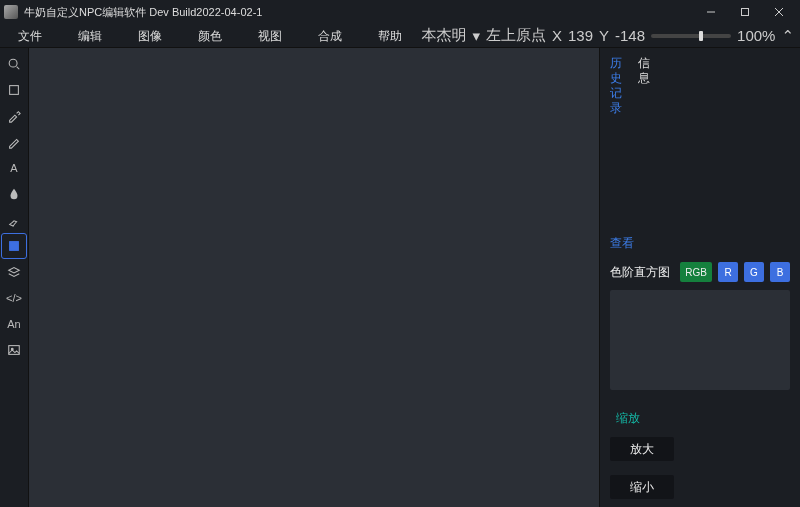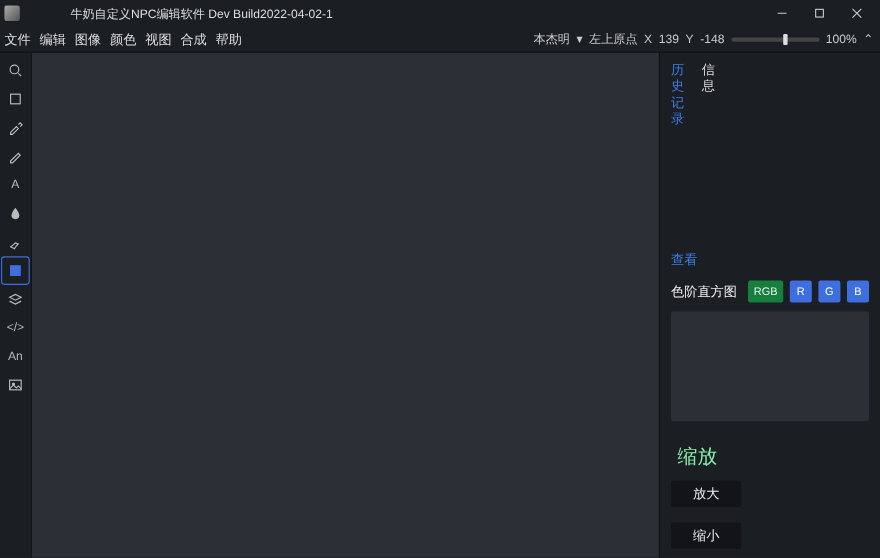--- a/index.html
+++ b/index.html
@@ -1,29 +1,29 @@
 <!DOCTYPE html>
 <html><head>
 <meta charset="utf-8">
 <style>
 * { margin: 0; padding: 0; box-sizing: border-box; font-family: "Microsoft YaHei", sans-serif; }
 body { background: #1b1e23; color: #ccc; width: 800px; height: 507px; overflow: hidden; font-size: 12px; }
 
 .titlebar { height: 24px; display: flex; align-items: center; padding: 0 4px; background: #1b1e23; }
 .titlebar .app-icon { width: 14px; height: 14px; background: linear-gradient(135deg,#aaa,#555); border-radius: 2px; margin-right: 6px; display:inline-block;}
-.titlebar .title { font-size: 11px; color: #ddd; flex: 1; margin-left: 40px; }
+.titlebar .title { font-size: 11px; color: #ddd; flex: 1; }
 .winbtns { display: flex; gap: 0; }
 .winbtn { width: 34px; height: 24px; display: flex; align-items: center; justify-content: center; color: #ccc; }
 .winbtn svg { width: 10px; height: 10px; }
 
 .menubar { height: 24px; display: flex; align-items: center; background: #1b1e23; border-bottom: 1px solid #111; }
 .menubar .menus { display: flex; }
-.menu-item { padding: 0 4px; font-size: 12px; color: #ddd; line-height: 24px; }
+.menu-item { padding: 0 18px; font-size: 12px; color: #ddd; line-height: 24px; }
 .menubar .spacer { flex: 1; }
-.coord-area { display: flex; align-items: center; gap: 6px; padding-right: 6px; font-size: 11px; color: #ccc; }
+.coord-area { display: flex; align-items: center; gap: 6px; padding-right: 6px; font-size: 15px; color: #ccc; }
 .caret { display:inline-block; }
 .slider { width: 80px; height: 4px; background: #444; position: relative; border-radius: 2px; }
 .slider .thumb { position: absolute; top: -3px; width: 4px; height: 10px; background: #ddd; border-radius: 1px; }
 .expand-icon { color:#ccc; }
 
 .body-row { display: flex; height: calc(507px - 48px); }
 
 .toolbar { width: 28px; background: #1b1e23; display: flex; flex-direction: column; align-items: center; padding-top: 4px; gap: 2px; }
 .tool { width: 24px; height: 24px; display: flex; align-items: center; justify-content: center; color: #bbb; border-radius: 2px; }
 .tool.selected { outline: 1px solid #3d6fe0; }
@@ -38,21 +38,21 @@
 .vtab.active { color: #3d7eea; }
 .vtab.inactive { color: #ddd; }
 .flexfill { flex: 1; }
 .section-title { color: #3d7eea; font-size: 12px; margin: 14px 0 10px; font-family: Liberation Mono, monospace; }
 .histo-row { display: flex; align-items: center; gap: 6px; margin-bottom: 8px; }
 .histo-label { flex: 1; font-size: 12px; color: #eee; }
 .chip { height: 20px; min-width: 28px; padding: 0 5px; display: flex; align-items: center; justify-content: center; font-size: 10px; border-radius: 2px; }
 .chip.dark { background: #15803d; color: #eee; }
 .chip.blue { background: #3d6fe0; color: #fff; width: 20px; min-width: 20px; }
 .histo-box { height: 100px; background: #2b2f36; border-radius: 2px; margin-bottom: 14px; }
-.zoom-label { font-size: 18px; color: #86efac; margin: 6px 0 10px 6px; }
+.zoom-label { font-size: 12px; color: #14b8a6; margin: 6px 0 10px 6px; }
 .zoom-btns { display: flex; gap: 14px; justify-content: center; flex-direction: column; }
 .zoom-btn { background: #121418; color: #eee; width: 64px; height: 24px; display: flex; align-items: center; justify-content: center; font-size: 12px; border-radius: 2px; }
 </style>
 </head>
 <body>
 
 <div class="titlebar">
   <span class="app-icon"></span>
   <span class="title">牛奶自定义NPC编辑软件 Dev Build2022-04-02-1</span>
   <div class="winbtns">

